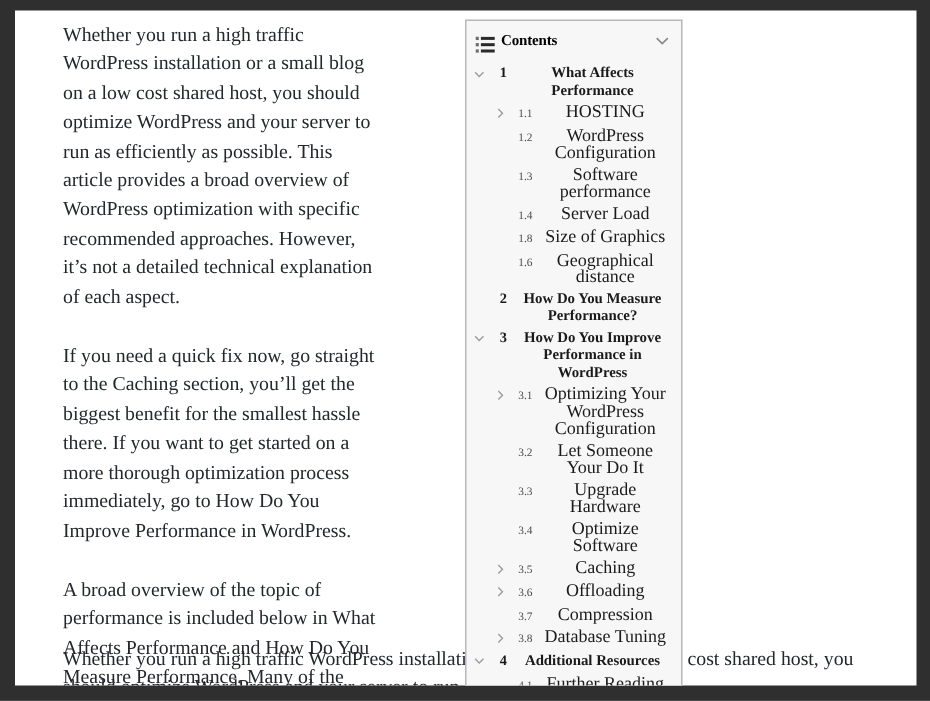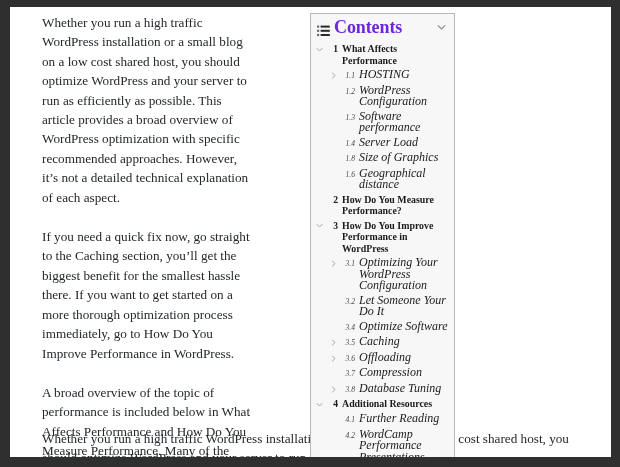--- a/index.html
+++ b/index.html
@@ -88,23 +88,23 @@
     flex: 0 0 auto;
     width: 13px;
     height: 12px;
     margin-right: 4px;
     position: relative;
     top: 1px;
   }
   .toc-title {
     flex: 1 1 auto;
     font-family: "Liberation Serif", serif;
-    font-size: 18px;
+    font-size: 10px;
     font-weight: 700;
-    color: #6d28d9;
+    color: #000000;
     letter-spacing: -0.1px;
     line-height: 15px;
   }
   .toc-collapse {
     flex: 0 0 auto;
     width: 12px;
     height: 12px;
     display: flex;
     align-items: center;
     justify-content: center;
@@ -136,29 +136,30 @@
     flex: 0 0 auto;
     font-family: "Liberation Serif", serif;
     color: #4b4b4b;
     text-align: right;
     margin-right: 4px;
   }
   .toc-label {
     flex: 1 1 auto;
     font-family: "Liberation Serif", serif;
     color: #1a1a1a;
+    text-align: center;
   }
 
   
   li.lvl1 { margin-left: 0px; margin-top: 1px; margin-bottom: 2px; }
   li.lvl1 .toc-num { width: 13px; font-size: 9.6px; font-weight: 700; line-height: 11.5px; margin-top: 1px; color: #1a1a1a; }
   li.lvl1 .toc-label { font-size: 9.9px; font-weight: 700; line-height: 11.5px; margin-top: 1px; }
 
   
-  li.lvl2 { margin-left: 14px; margin-bottom: 2px; font-style: italic; }
+  li.lvl2 { margin-left: 14px; margin-bottom: 2px; }
   li.lvl2 .toc-num { width: 16px; font-size: 7.6px; line-height: 11.5px; margin-top: 2px; }
   li.lvl2 .toc-label { font-size: 12px; line-height: 11.5px; margin-top: 1px; }
 </style>
 </head>
 <body>
 
 <div class="page-frame">
   <div class="page-sheet">
 
     <div class="article">
@@ -260,20 +261,25 @@
                 <span class="toc-num">3.1</span>
                 <span class="toc-label">Optimizing Your WordPress Configuration</span>
               </li>
               <li class="toc-item lvl2">
                 <span class="tw empty"></span>
                 <span class="toc-num">3.2</span>
                 <span class="toc-label">Let Someone Your Do It</span>
               </li>
               <li class="toc-item lvl2">
                 <span class="tw empty"></span>
+                <span class="toc-num">3.3</span>
+                <span class="toc-label">Upgrade Hardware</span>
+              </li>
+              <li class="toc-item lvl2">
+                <span class="tw empty"></span>
                 <span class="toc-num">3.4</span>
                 <span class="toc-label">Optimize Software</span>
               </li>
               <li class="toc-item lvl2">
                 <span class="tw">
                   <svg width="6" height="7" viewBox="0 0 6 7">
                     <path d="M1.2 0.7 L4.0 3.5 L1.2 6.3" fill="none" stroke="#9a9a9a" stroke-width="0.9"></path>
                   </svg>
                 </span>
                 <span class="toc-num">3.5</span>

